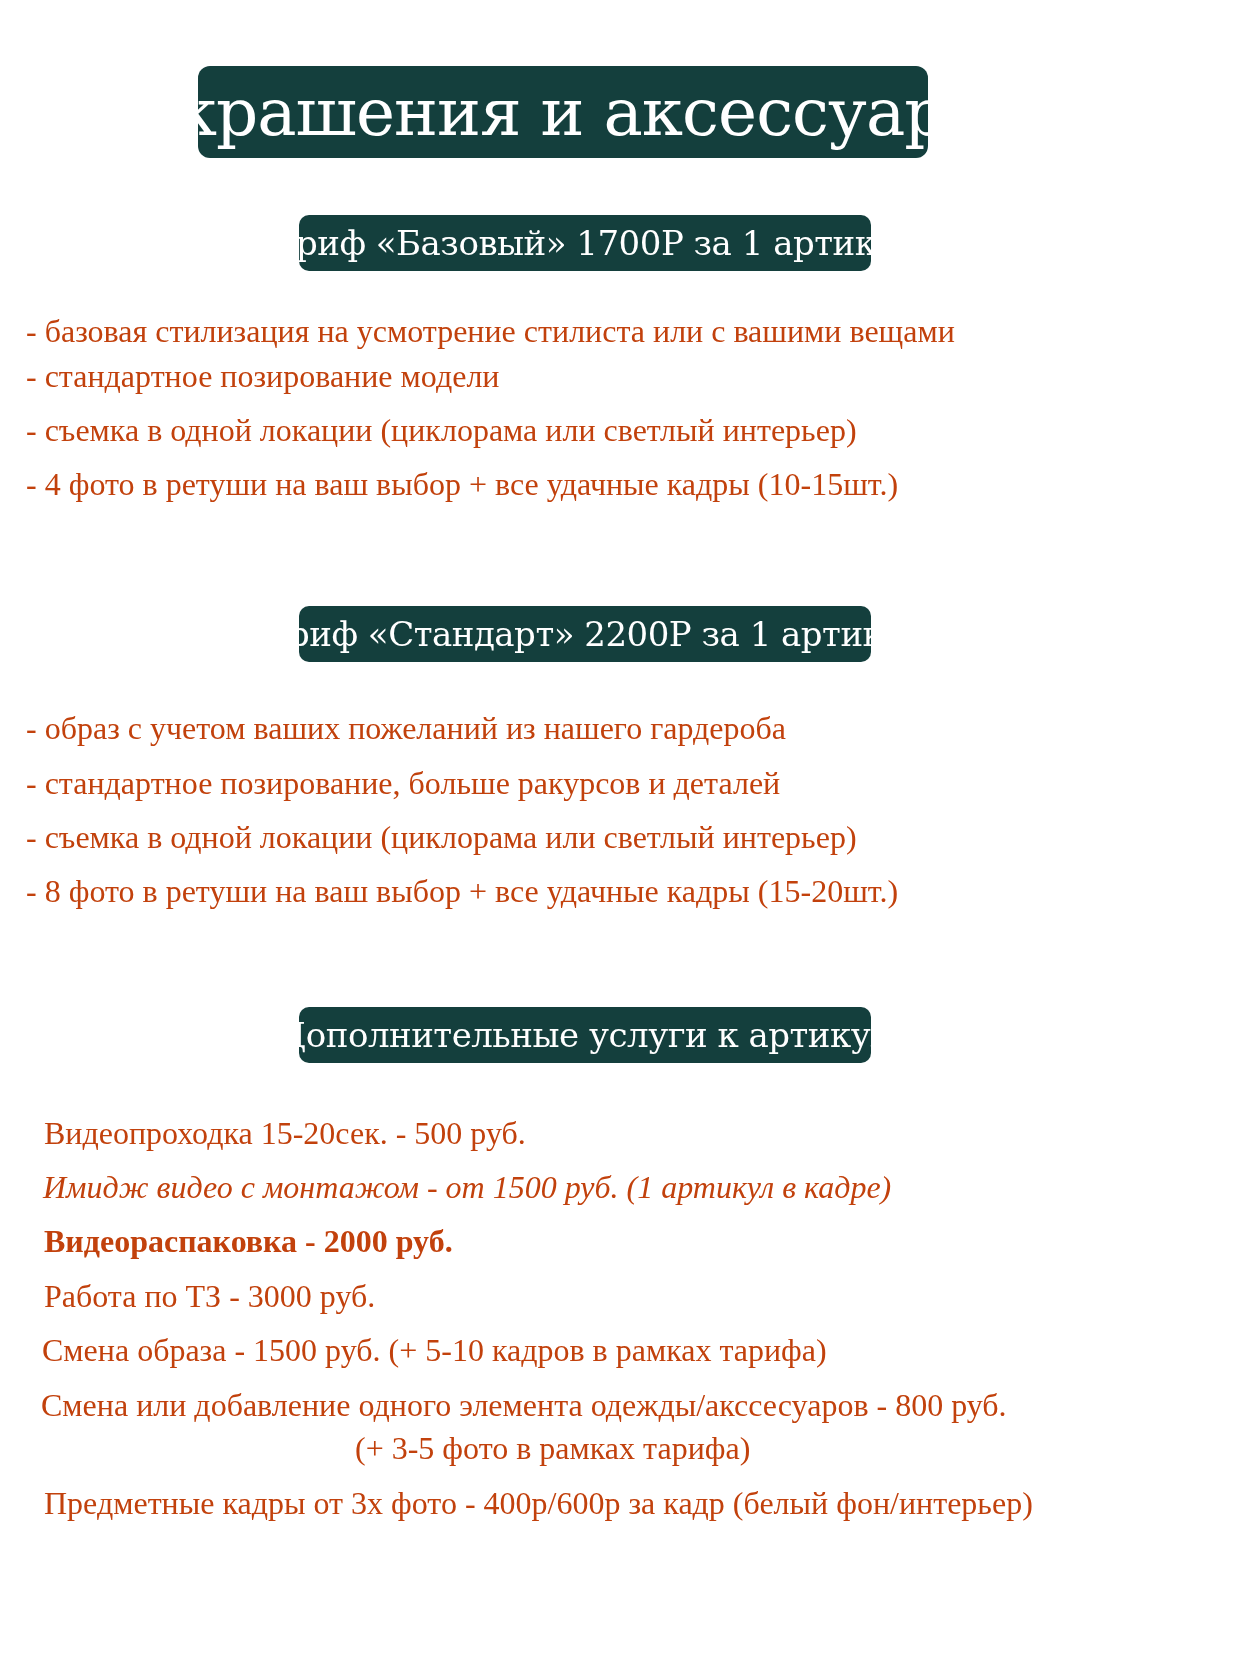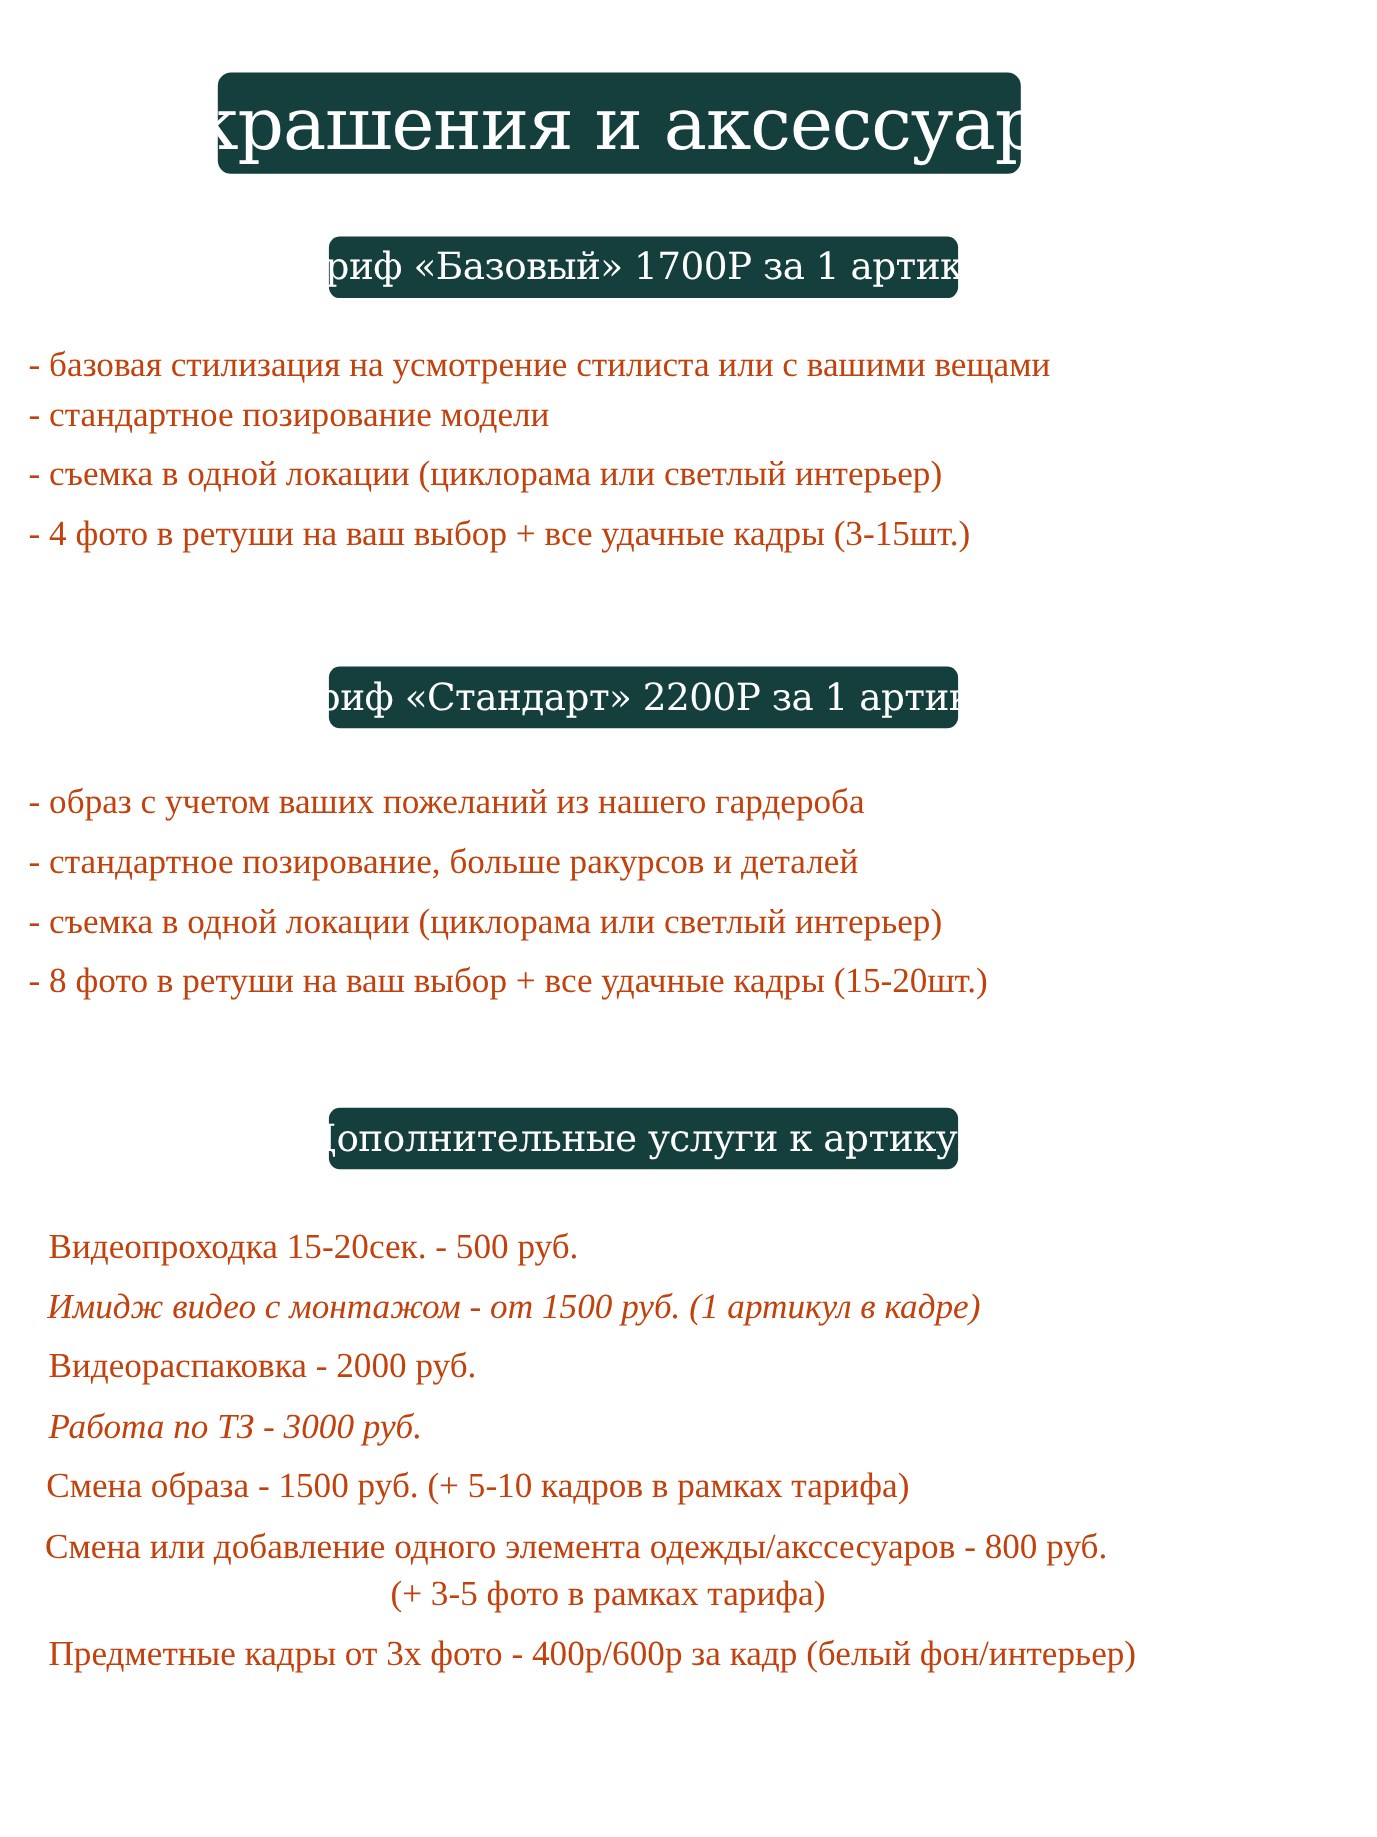--- a/index.html
+++ b/index.html
@@ -55,34 +55,34 @@
 </head>
 <body>
 
 <div class="banner title-banner">Украшения и аксессуары</div>
 
 <div class="banner section-banner" style="top:215px;">Тариф «Базовый»  1700Р за 1 артикул</div>
 <div>
   <div class="line" style="left:26px; top:311px;">- базовая стилизация на усмотрение стилиста или с вашими вещами</div>
   <div class="line" style="left:26px; top:356px;">- стандартное позирование модели</div>
   <div class="line" style="left:26px; top:410px;">- съемка в одной локации (циклорама или светлый интерьер)</div>
-  <div class="line" style="left:26px; top:464px;">- 4 фото в ретуши на ваш выбор + все удачные кадры (3-15шт.)</div>
+  <div class="line" style="left:26px; top:464px;">- 4 фото в ретуши на ваш выбор + все удачные кадры (10-15шт.)</div>
 </div>
 
 <div class="banner section-banner" style="top:606px;">Тариф «Стандарт»  2200Р за 1 артикул</div>
 <div>
   <div class="line" style="left:26px; top:708px;">- образ с учетом ваших пожеланий из нашего гардероба</div>
   <div class="line" style="left:26px; top:763px;">- стандартное позирование, больше ракурсов и деталей</div>
   <div class="line" style="left:26px; top:817px;">- съемка в одной локации (циклорама или светлый интерьер)</div>
   <div class="line" style="left:26px; top:871px;">- 8 фото в ретуши на ваш выбор + все удачные кадры (15-20шт.)</div>
 </div>
 
 <div class="banner section-banner" style="top:1007px;">Дополнительные услуги к артикул</div>
 <div>
   <div class="line" style="left:44px; top:1113px;">Видеопроходка 15-20сек. - 500 руб.</div>
   <div class="line" style="left:43px; top:1167px;font-style:italic;">Имидж видео с монтажом - от 1500 руб. (1 артикул в кадре)</div>
-  <div class="line" style="left:44px; top:1221px;">Видеораспаковка - 2000 руб.</div>
-  <div class="line" style="left:44px; top:1276px;font-style:italic;">Работа по ТЗ - 3000 руб.</div>
+  <div class="line" style="left:44px; top:1221px;font-weight:bold;">Видеораспаковка - 2000 руб.</div>
+  <div class="line" style="left:44px; top:1276px;">Работа по ТЗ - 3000 руб.</div>
   <div class="line" style="left:42px; top:1330px;">Смена образа  - 1500 руб. (+ 5-10 кадров в рамках тарифа)</div>
   <div class="line" style="left:41px; top:1385px;">Смена или добавление одного элемента одежды/акссесуаров - 800 руб.</div>
   <div class="line" style="left:355px; top:1428px;">(+ 3-5 фото в рамках тарифа)</div>
   <div class="line" style="left:44px; top:1483px;">Предметные кадры от 3х фото - 400р/600р за кадр (белый фон/интерьер)</div>
 </div>
 
 </body></html>

